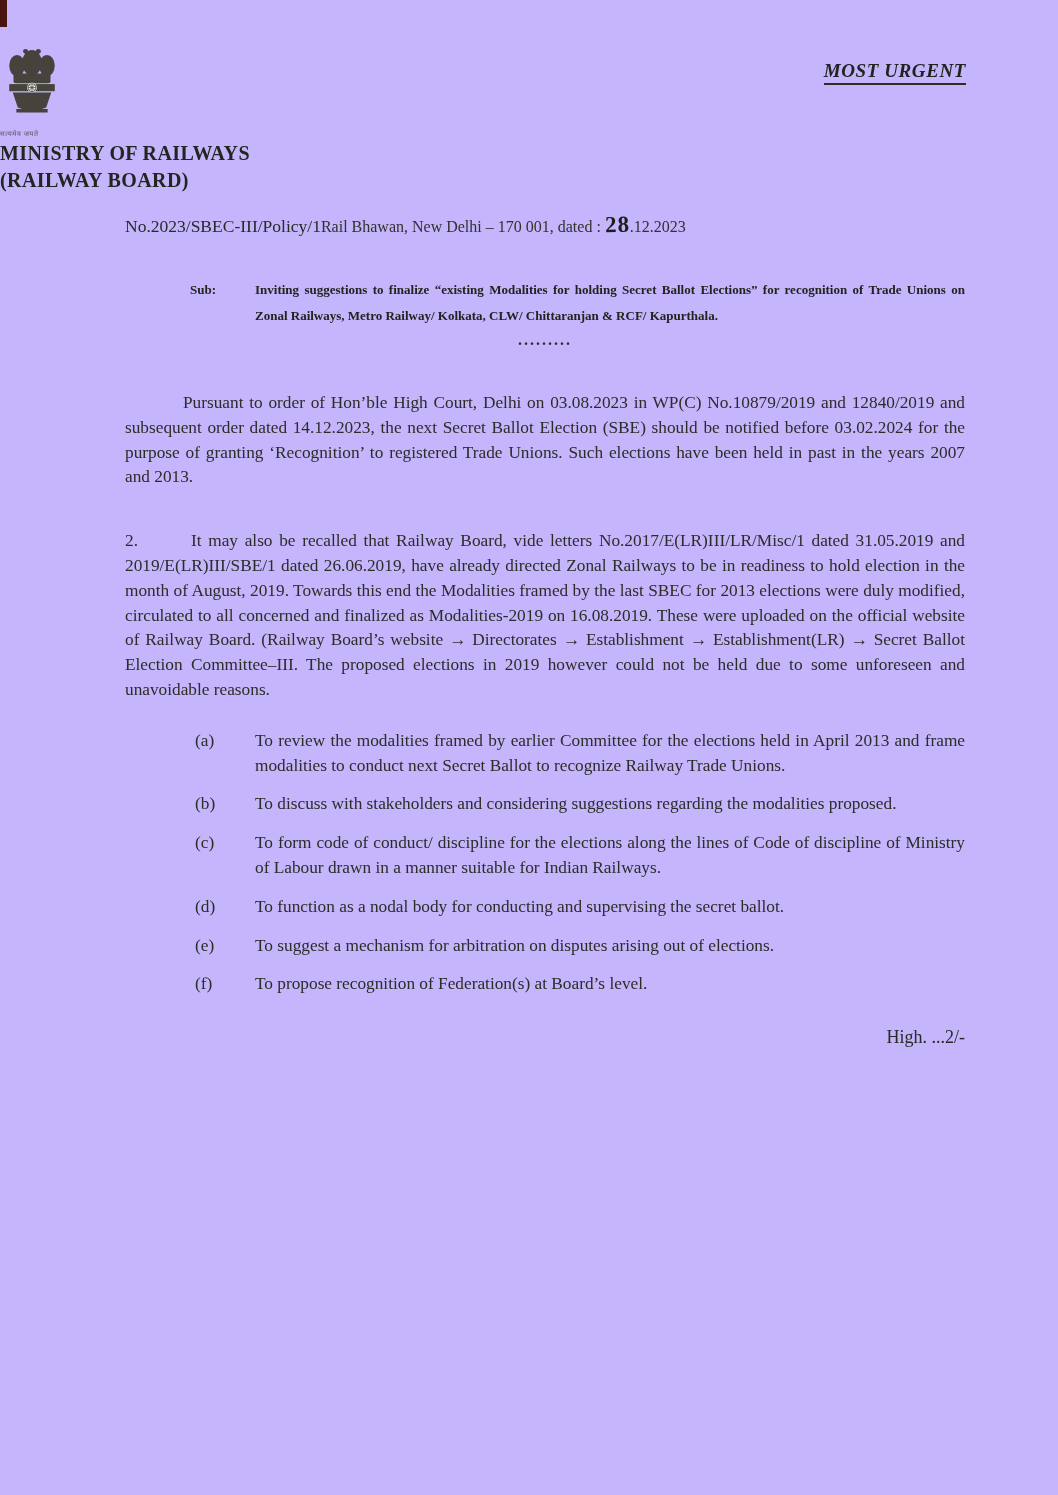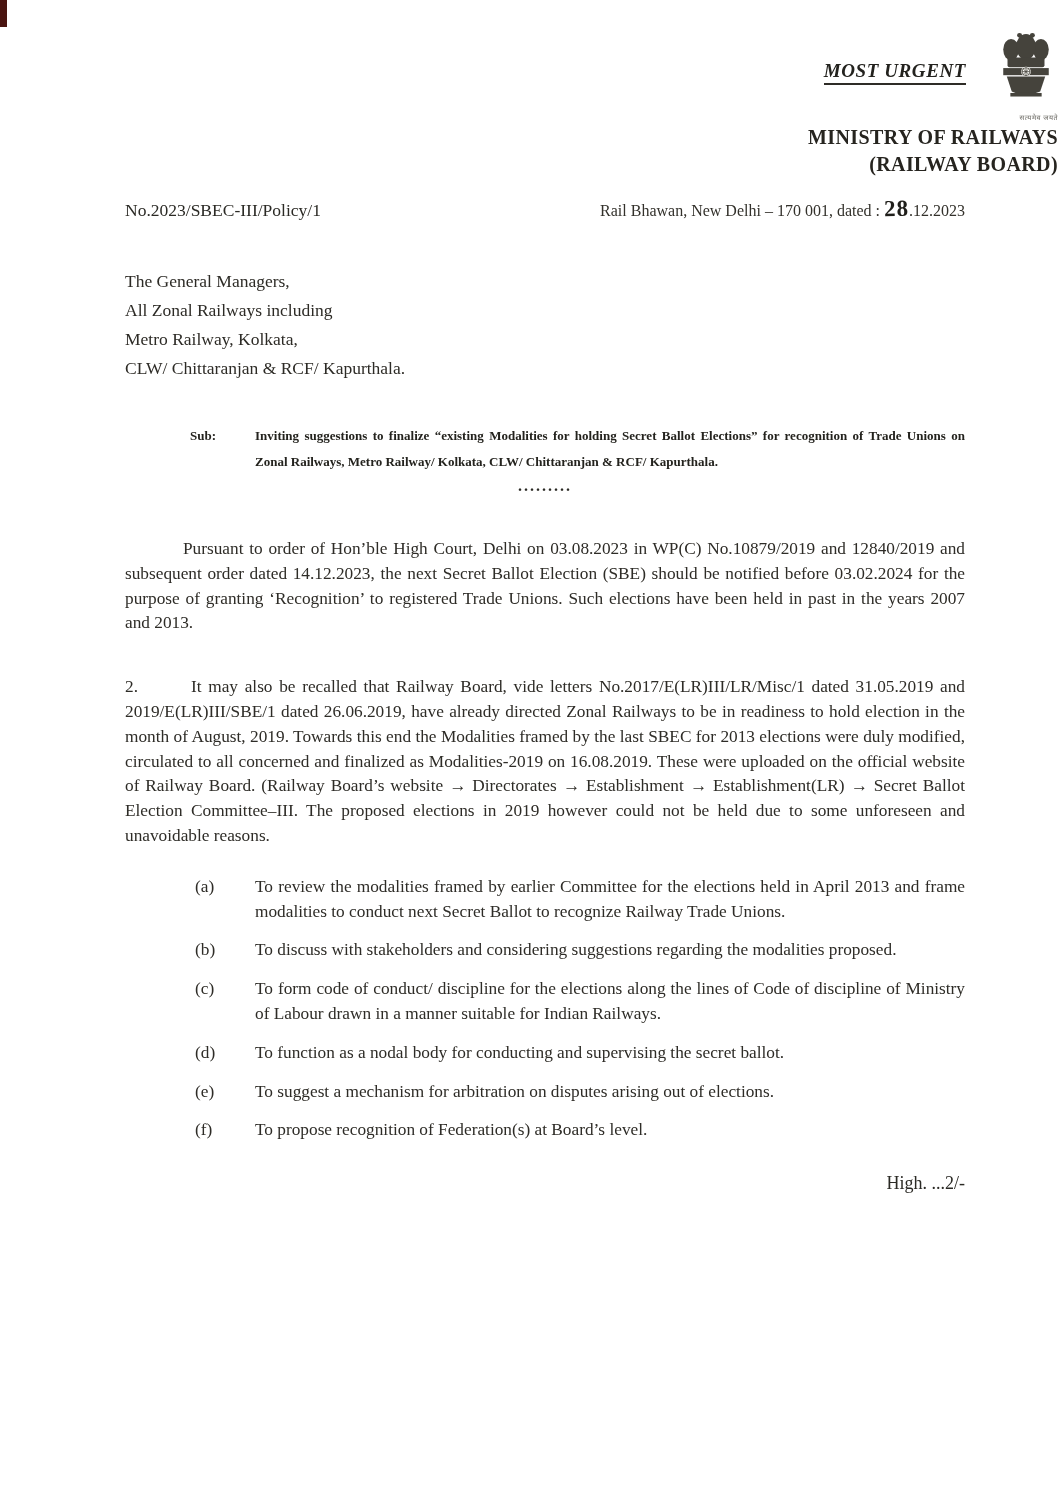--- a/index.html
+++ b/index.html
@@ -2,62 +2,61 @@
 <html><head>
 <meta charset="utf-8">
 <style>
   * { box-sizing: border-box; }
   body { margin: 0; background: #d9d9d9; }
   .page {
     position: relative;
     width: 1058px;
     height: 1495px;
     margin: 0 auto;
-    background: #ffffff;
+    background: #c4b5fd;
     font-family: "Liberation Serif", serif;
     color: #2e2c27;
     overflow: hidden;
   }
   .corner-artifact {
     position: absolute; left: 0; top: 0;
     width: 7px; height: 27px;
     background: #4a1410;
   }
   .urgent {
     position: absolute;
     top: 60px; right: 92px;
     font-size: 19px;
     font-weight: bold;
     font-style: italic;
     letter-spacing: 0.6px;
     color: #23221e;
     border-bottom: 2px solid #2e2c27;
     padding-bottom: 1px;
   }
-  .letterhead { padding-top: 26px; text-align: right; }
+  .letterhead { padding-top: 42px; text-align: left; }
   .emblem-wrap { line-height: 0; }
   .emblem-caption {
     font-size: 7px;
     color: #4a4840;
     line-height: 11px;
     letter-spacing: 0.5px;
     opacity: 0.85;
   }
   .org-line {
     font-size: 20px;
     font-weight: bold;
     color: #26241f;
     line-height: 27px;
     letter-spacing: 0.4px;
   }
   .content { padding: 0 93px 0 125px; }
   .ref-row {
     margin-top: 22px;
     display: flex;
-    justify-content: space-between;
     align-items: baseline;
   }
   .ref-no { font-size: 17.5px; color: #2b2a25; }
   .date-line { font-size: 16px; color: #33312b; }
   .hand-date {
     display: inline-block;
     font-size: 23px;
     font-weight: 600;
     color: #1f1e1a;
     transform: rotate(-1.5deg);
@@ -150,26 +149,20 @@
     <div class="org-line">(RAILWAY BOARD)</div>
   </div>
 
   <div class="content">
 
     <div class="ref-row">
       <div class="ref-no">No.2023/SBEC-III/Policy/1</div>
       <div class="date-line"><span>Rail Bhawan, New Delhi – 170 001, dated : </span><span class="hand-date">28</span><span>.12.2023</span></div>
     </div>
 
-    <div class="addressee">
-      <div>The General Managers,</div>
-      <div>All Zonal Railways including</div>
-      <div>Metro Railway, Kolkata,</div>
-      <div>CLW/ Chittaranjan &amp; RCF/ Kapurthala.</div>
-    </div>
 
     <div class="subject-block">
       <div class="subject-label">Sub:</div>
       <div class="subject-text">Inviting suggestions to finalize “existing Modalities for holding Secret Ballot Elections” for recognition of Trade Unions on Zonal Railways, Metro Railway/ Kolkata, CLW/ Chittaranjan &amp; RCF/ Kapurthala.</div>
     </div>
     <div class="separator">.........</div>
 
     <p class="para first">Pursuant to order of Hon’ble High Court, Delhi on 03.08.2023 in WP(C) No.10879/2019 and 12840/2019 and subsequent order dated 14.12.2023, the next Secret Ballot Election (SBE) should be notified before 03.02.2024 for the purpose of granting ‘Recognition’ to registered Trade Unions.  Such elections have been held in past in the years 2007 and 2013.</p>
 
     <p class="para"><span class="para-num">2.</span><span>It may also be recalled that Railway Board, vide letters No.2017/E(LR)III/LR/Misc/1 dated 31.05.2019 and 2019/E(LR)III/SBE/1 dated 26.06.2019, have already directed Zonal Railways to be in readiness to hold election in the month of August, 2019.  Towards this end the Modalities framed by the last SBEC for 2013 elections were duly modified, circulated to all concerned and finalized as Modalities-2019 on 16.08.2019. These were uploaded on the official website of Railway Board. (Railway Board’s website → Directorates → Establishment → Establishment(LR) → Secret Ballot Election Committee–III.  The proposed elections in 2019 however could not be held due to some unforeseen and unavoidable reasons.</span></p>

